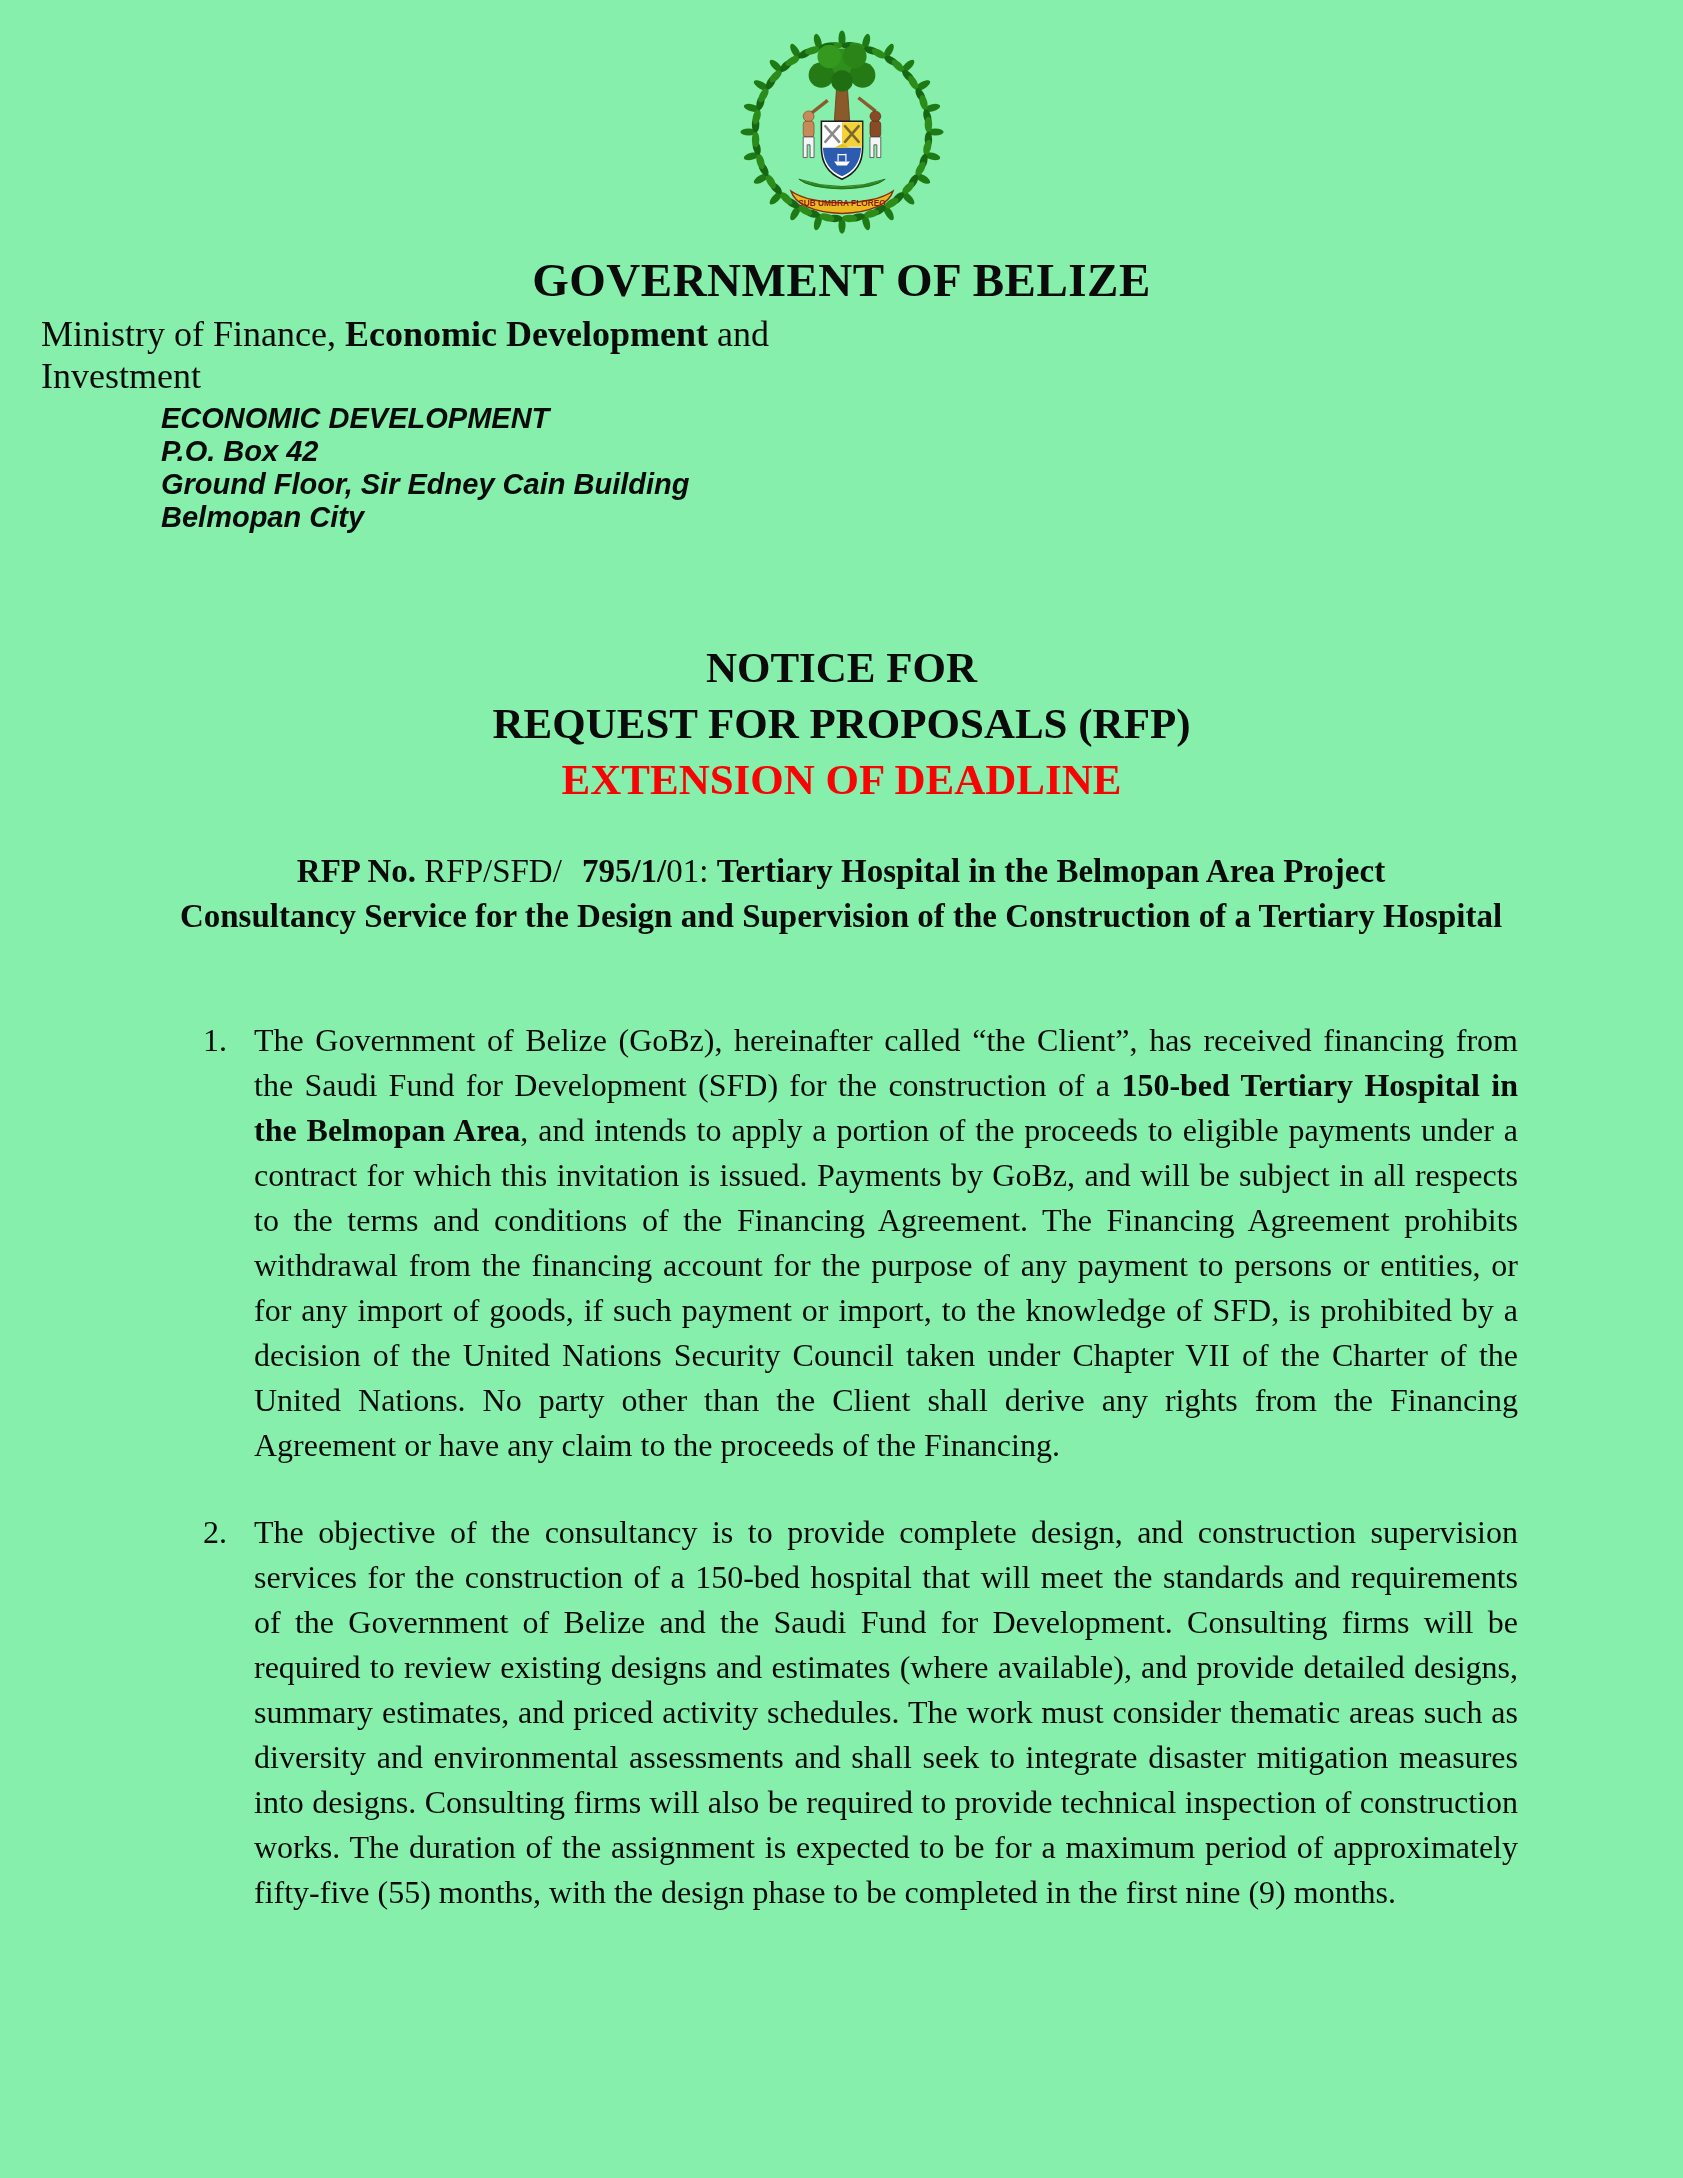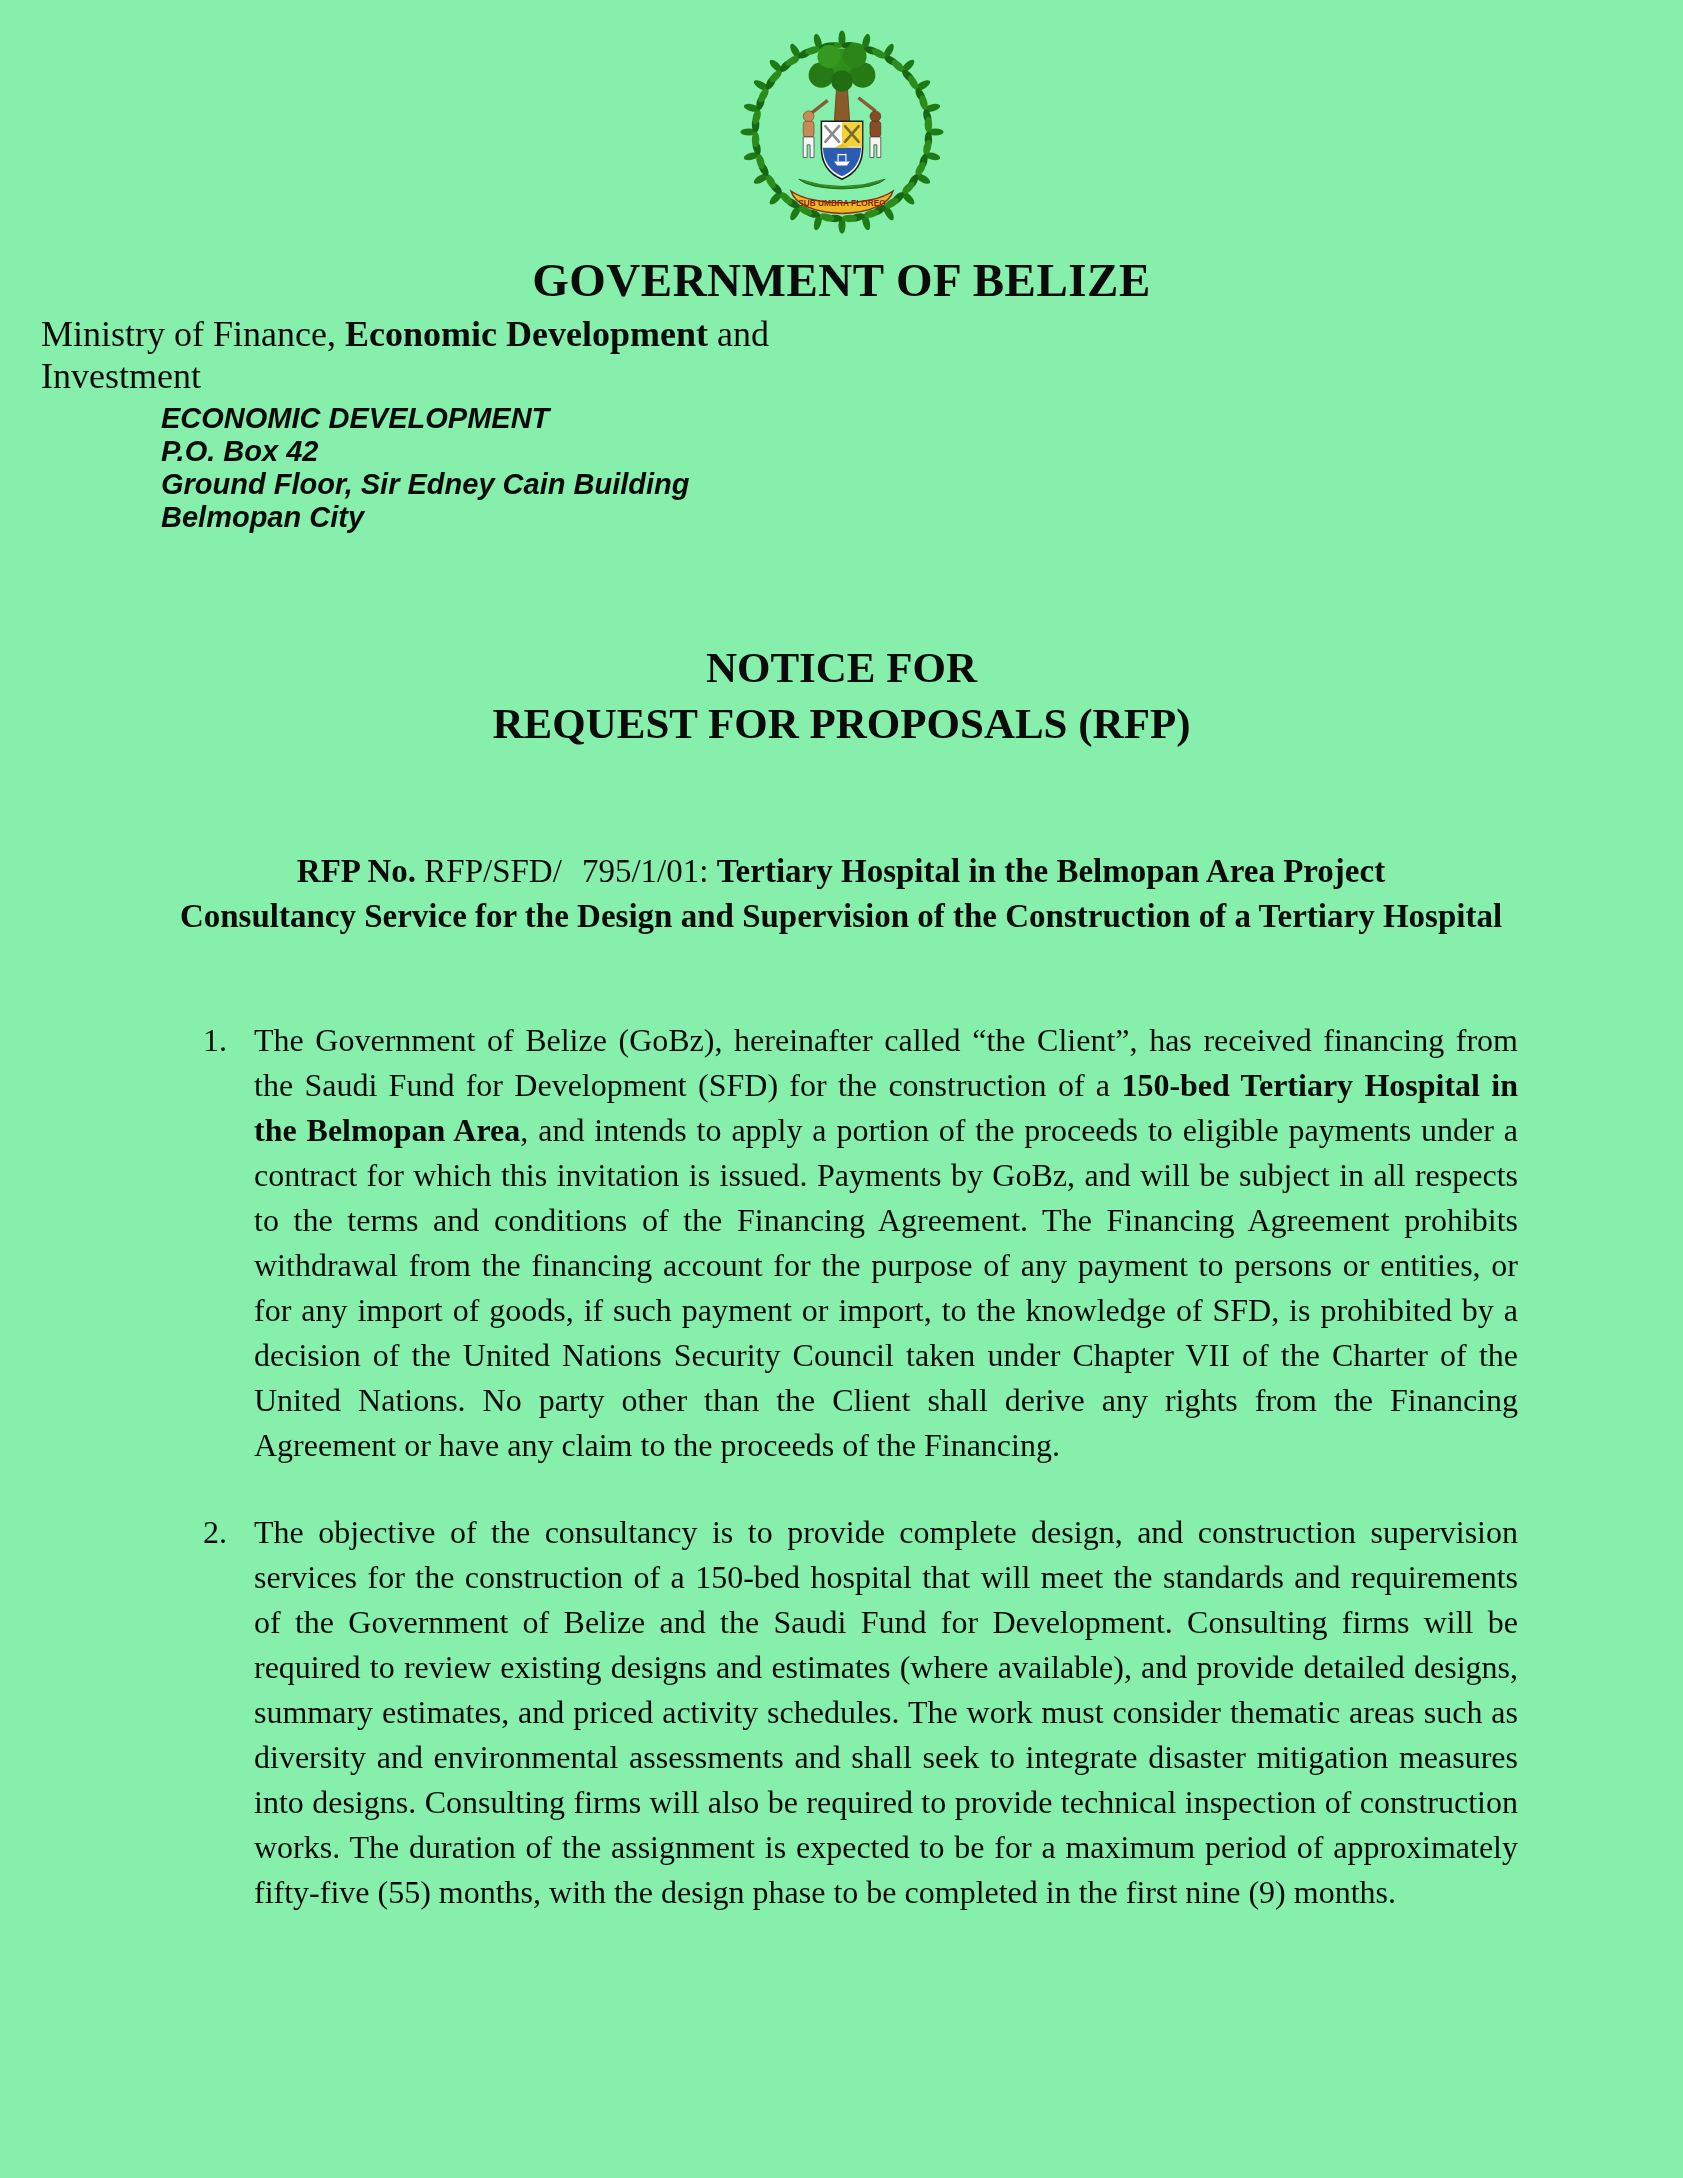--- a/index.html
+++ b/index.html
@@ -188,24 +188,25 @@
     <div>ECONOMIC DEVELOPMENT</div>
     <div>P.O. Box 42</div>
     <div>Ground Floor, Sir Edney Cain Building</div>
     <div>Belmopan City</div>
   </div>
 
 
   <div class="notice-title">
     <div>NOTICE FOR</div>
     <div>REQUEST FOR PROPOSALS (RFP)</div>
+    <div id="deadline-line" style="color: rgb(247, 4, 4);">EXTENSION OF DEADLINE</div>
   </div>
 
   <div class="rfp-heading">
-    <div><span style="font-weight: bold;">RFP No. </span><span>RFP/SFD/</span><span style="font-weight: normal; margin-left: 20px;">795/1/</span><span>01: </span><span style="font-weight: bold;">Tertiary Hospital in the Belmopan Area Project</span></div>
+    <div><span style="font-weight: bold;">RFP No. </span><span>RFP/SFD/</span><span style="font-weight: bold; margin-left: 20px;">795/1/</span><span>01: </span><span style="font-weight: bold;">Tertiary Hospital in the Belmopan Area Project</span></div>
     <div class="bold-line">Consultancy Service for the Design and Supervision of the Construction of a Tertiary Hospital</div>
   </div>
 
   <div class="body-list">
     <div class="list-item">
       <div class="item-number">1.</div>
       <div class="item-text"><span>The Government of Belize (GoBz), hereinafter called “the Client”, has received financing from the Saudi Fund for Development (SFD) for the construction of a </span><span style="font-weight: bold;">150-bed Tertiary Hospital in the Belmopan Area</span><span>, and intends to apply a portion of the proceeds to eligible payments under a contract for which this invitation is issued. Payments by GoBz, and will be subject in all respects to the terms and conditions of the Financing Agreement.  The Financing Agreement prohibits withdrawal from the financing account for the purpose of any payment to persons or entities, or for any import of goods, if such payment or import, to the knowledge of SFD, is prohibited by a decision of the United Nations Security Council taken under Chapter VII of the Charter of the United Nations.  No party other than the Client shall derive any rights from the Financing Agreement or have any claim to the proceeds of the Financing.</span></div>
     </div>
     <div class="list-item">
       <div class="item-number">2.</div>

